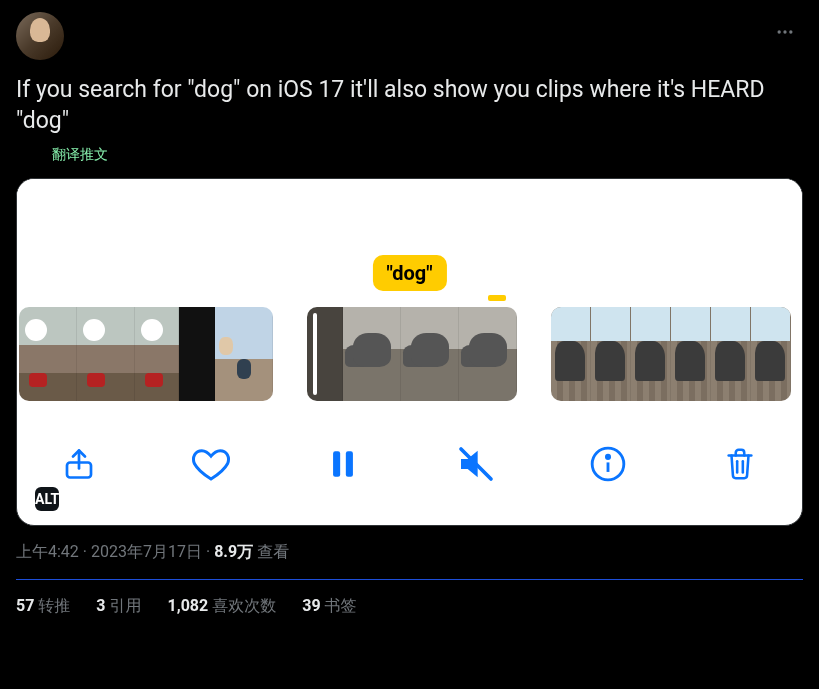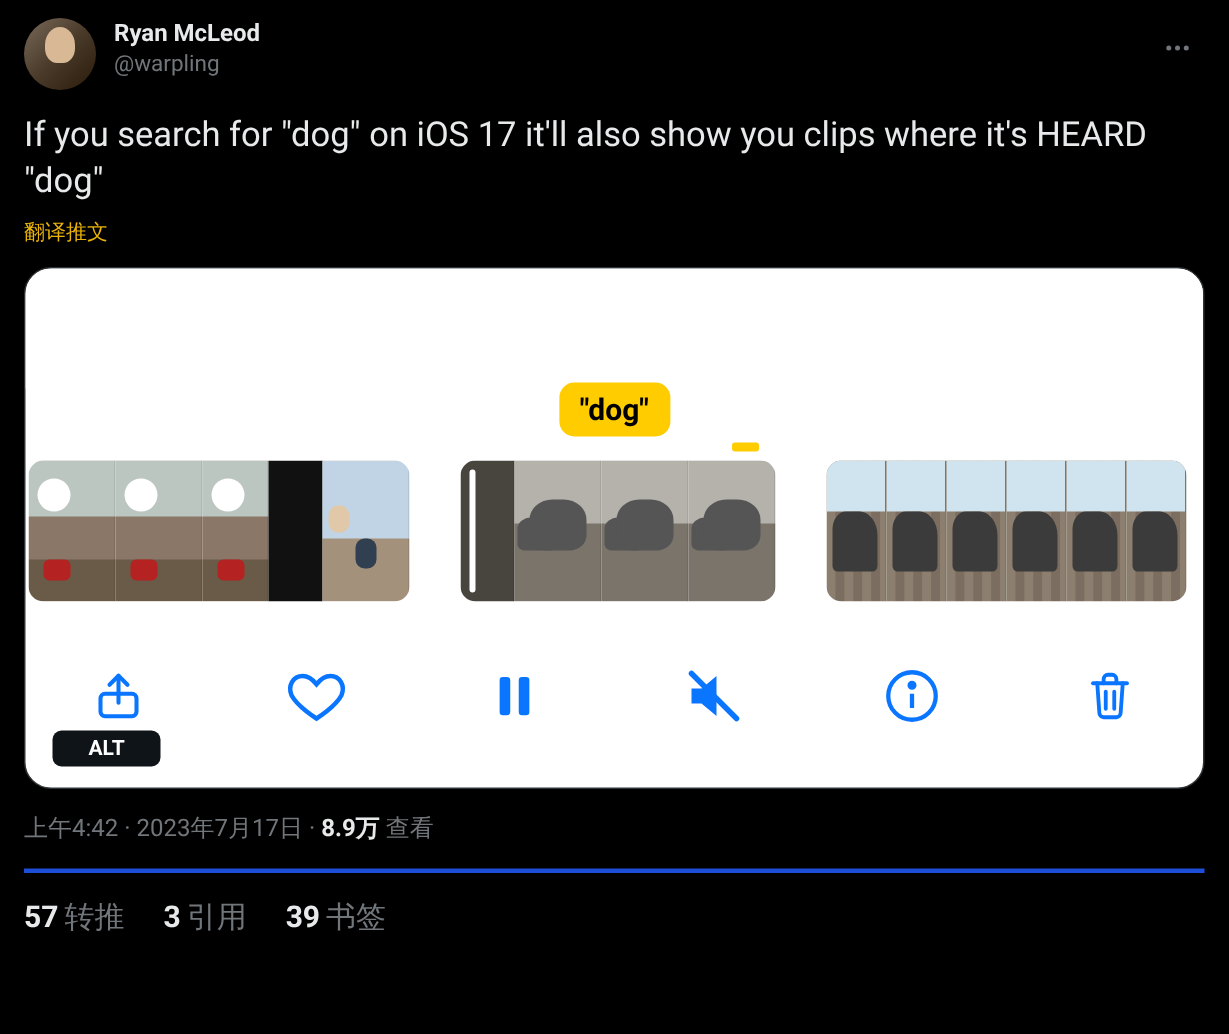--- a/index.html
+++ b/index.html
@@ -51,25 +51,26 @@
     cursor: pointer;
   }
   .tweet-text {
     font-size: 23px;
     line-height: 1.35;
     color: #e7e9ea;
     margin-bottom: 8px;
     white-space: pre-wrap;
   }
   .translate-link {
-    color: #eab308;
+    color: #86efac;
     font-size: 14px;
     margin-bottom: 14px;
     cursor: pointer;
     display: inline-block;
+    margin-left: 36px;
   }
   .media-card {
     background: #fff;
     border-radius: 18px;
     overflow: hidden;
     position: relative;
     border: 1px solid #2f3336;
     height: 348px;
   }
   .media-top-space { height: 80px; background: #fff; }
@@ -149,54 +150,50 @@
     color: #0a75ff;
     cursor: pointer;
   }
   .alt-badge {
     position: absolute;
     left: 18px; bottom: 14px;
     background: #0f1419;
     color: #fff;
     font-size: 14px;
     font-weight: 700;
-    padding: 4px 24px;
+    padding: 4px 0;
     border-radius: 6px;
     cursor: pointer;
   }
   .meta-line {
     margin-top: 16px;
     color: #71767b;
     font-size: 16px;
     padding-bottom: 16px;
-    border-bottom: 3px solid #1d4ed8;
+    border-bottom: 1px solid #1d4ed8;
   }
   .meta-line .dot { padding: 0 4px; }
   .meta-line .views-count { color: #e7e9ea; font-weight: 700; }
   .stats-row {
     display: flex;
     gap: 26px;
     padding: 16px 0 0;
-    font-size: 20px;
+    font-size: 16px;
     color: #71767b;
   }
   .stats-row .num { color: #e7e9ea; font-weight: 700; margin-right: 4px; }
   svg { display: block; }
 </style>
 </head>
 <body>
 
 <div class="tweet">
 
   <div class="header">
     <div class="avatar"></div>
-    <div class="names">
-      <span class="display-name">Ryan McLeod</span>
-      <span class="handle">@warpling</span>
-    </div>
   </div>
 
   <div class="more-btn">
     <svg width="20" height="20" viewBox="0 0 24 24" fill="currentColor">
         <circle cx="5" cy="12" r="2"></circle>
         <circle cx="12" cy="12" r="2"></circle>
         <circle cx="19" cy="12" r="2"></circle>
       </svg>
   </div>
 
@@ -279,16 +276,17 @@
     <div class="alt-badge">ALT</div>
   </div>
 
   <div class="meta-line">
     <span>上午4:42</span><span class="dot">·</span><span>2023年7月17日</span><span class="dot">·</span><span class="views-count">8.9万</span> <span>查看</span>
   </div>
 
   <div class="stats-row">
     <div><span class="num">57</span><span>转推</span></div>
     <div><span class="num">3</span><span>引用</span></div>
+    <div><span class="num">1,082</span><span>喜欢次数</span></div>
     <div><span class="num">39</span><span>书签</span></div>
   </div>
 
 </div>
 
 </body></html>

